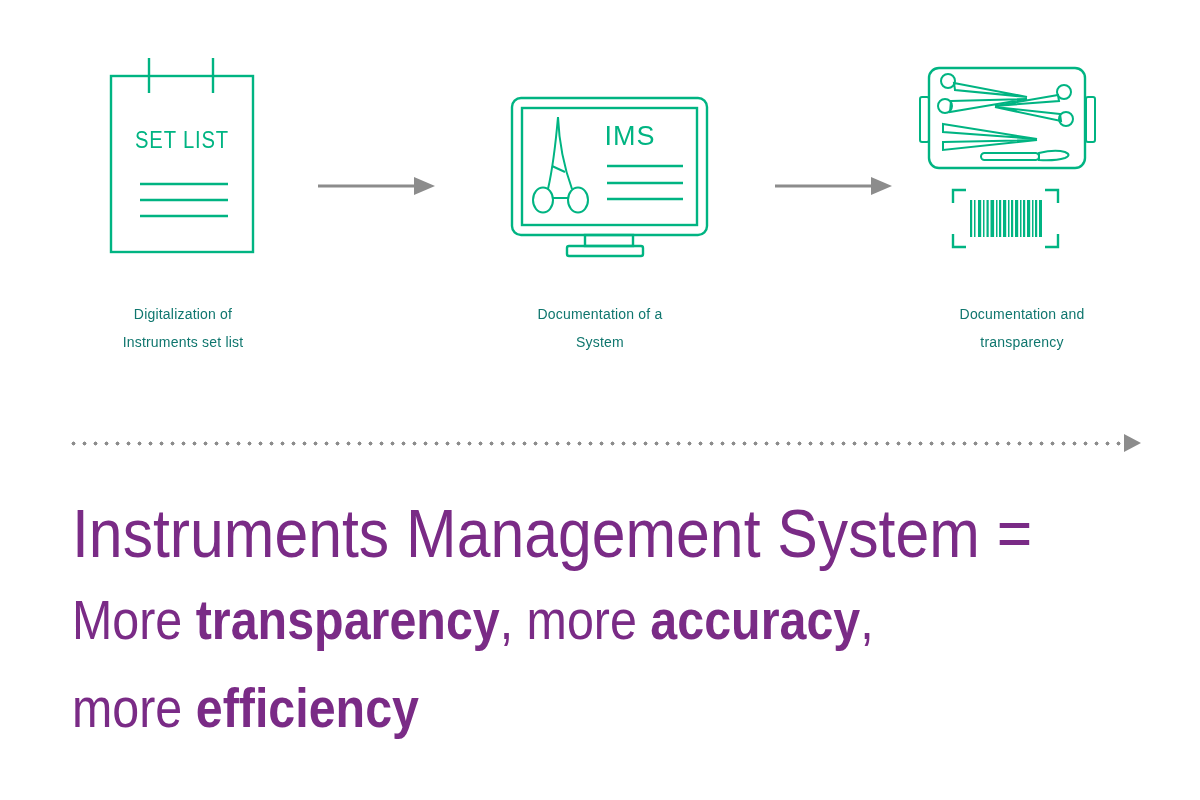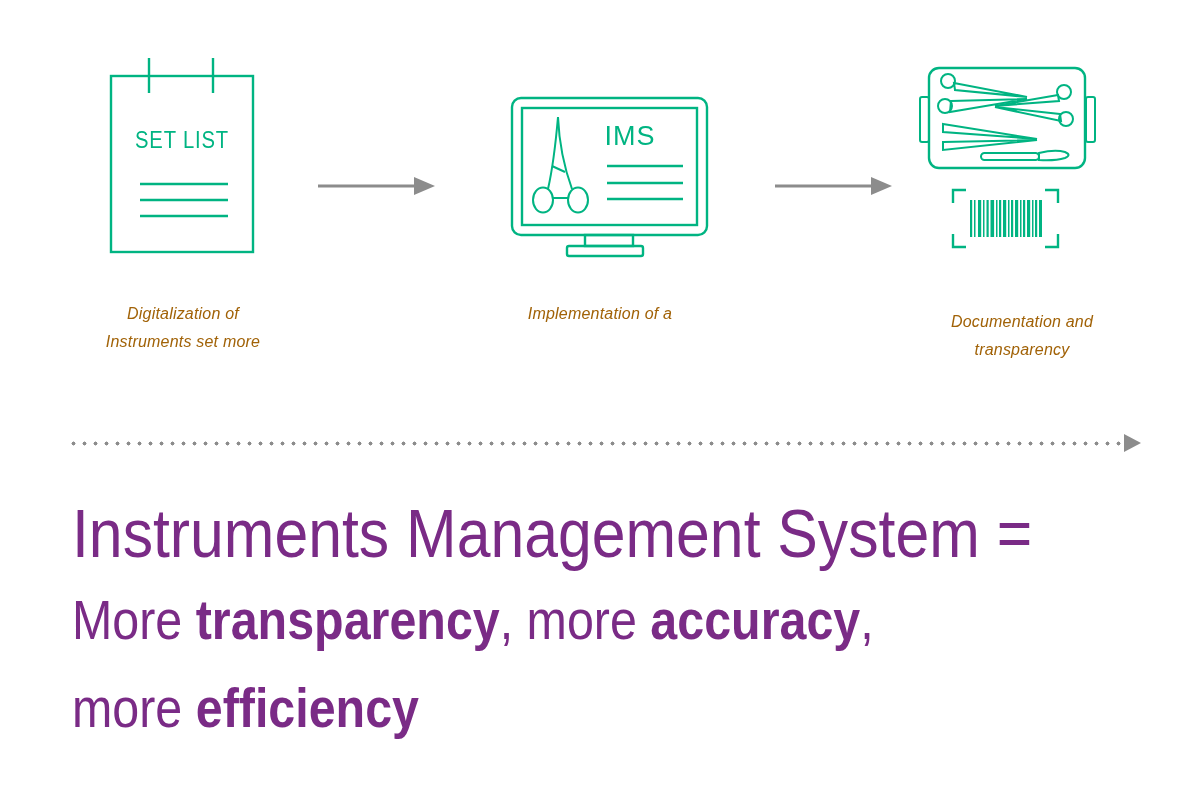--- a/index.html
+++ b/index.html
@@ -15,23 +15,22 @@
   .g-thin{stroke:#00b482;fill:none;stroke-width:2;}
   .g-fill{fill:#00b482;}
   .g-text{fill:#00b482;font-family:"Liberation Sans",sans-serif;letter-spacing:1px;}
 
   
   .flow-arrow line{stroke:#8c8c8c;stroke-width:3;}
   .flow-arrow polygon{fill:#8c8c8c;}
 
   
   .caption{
-    color:#a16207;font-size:16px;line-height:28px;text-align:center;
+    color:#0f766e;font-size:14px;line-height:28px;text-align:center;
     letter-spacing:0.2px;
-    font-style:italic;
   }
 
   
   .dotted-line{
     height:5px;
     background-image:radial-gradient(circle,#8c8c8c 1.9px,rgba(0,0,0,0) 2.1px);
     background-size:11px 5px;background-position:0 50%;background-repeat:repeat-x;
   }
   .dotted-arrowhead{
     width:0;height:0;
@@ -146,28 +145,29 @@
       <rect class="g-fill" x="108" y="145" width="2.2" height="37"></rect>
       <rect class="g-fill" x="112" y="145" width="3.2" height="37"></rect>
       <rect class="g-fill" x="117" y="145" width="1.5" height="37"></rect>
       <rect class="g-fill" x="120" y="145" width="2.2" height="37"></rect>
       <rect class="g-fill" x="124" y="145" width="3" height="37"></rect>
     </g>
   </svg>
 
   <div class="abs caption" style="left:43px;top:300px;width:280px;">
     <div>Digitalization of</div>
-    <div>Instruments set more</div>
+    <div>Instruments set list</div>
   </div>
 
   <div class="abs caption" style="left:450px;top:300px;width:300px;">
-    <div>Implementation of a</div>
+    <div>Documentation of a</div>
+    <div>System</div>
   </div>
 
-  <div class="abs caption" style="left:872px;top:308px;width:300px;">
+  <div class="abs caption" style="left:872px;top:300px;width:300px;">
     <div>Documentation and</div>
     <div>transparency</div>
   </div>
 
   <div class="abs dotted-line" style="left:68px;top:441px;width:1054px;"></div>
   <div class="abs dotted-arrowhead" style="left:1124px;top:434px;"></div>
 
   <div class="abs headline">
     <div class="hl1 hl-line"><span>Instruments Management System =</span></div>
     <div class="hl23 hl-line"><span>More </span><span class="b">transparency</span><span>, more </span><span class="b">accuracy</span><span>,</span></div>

